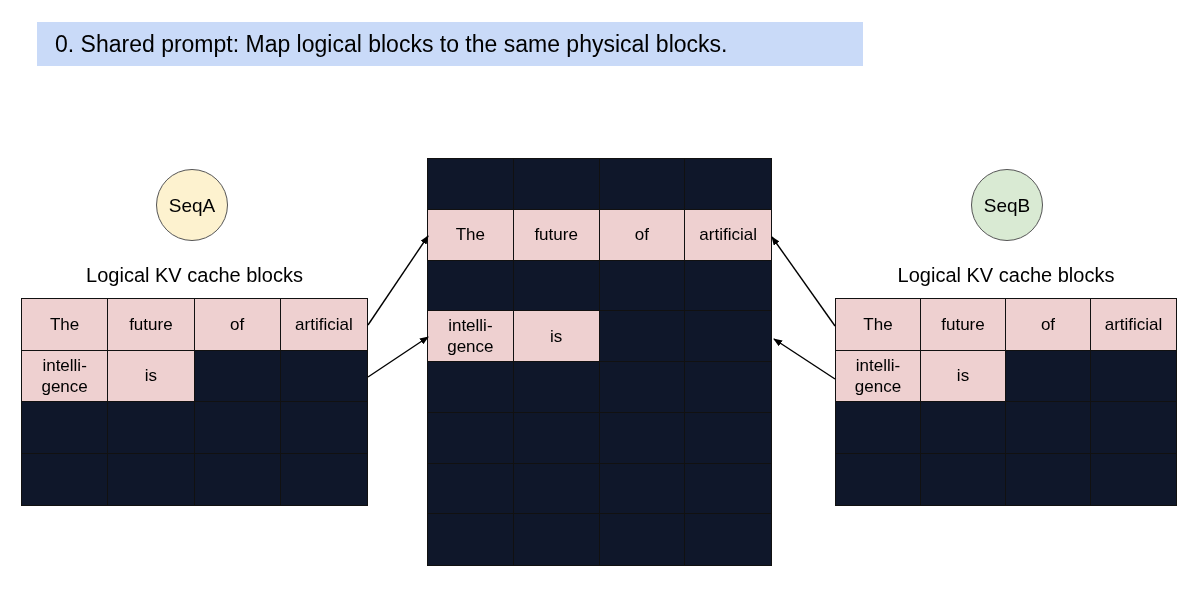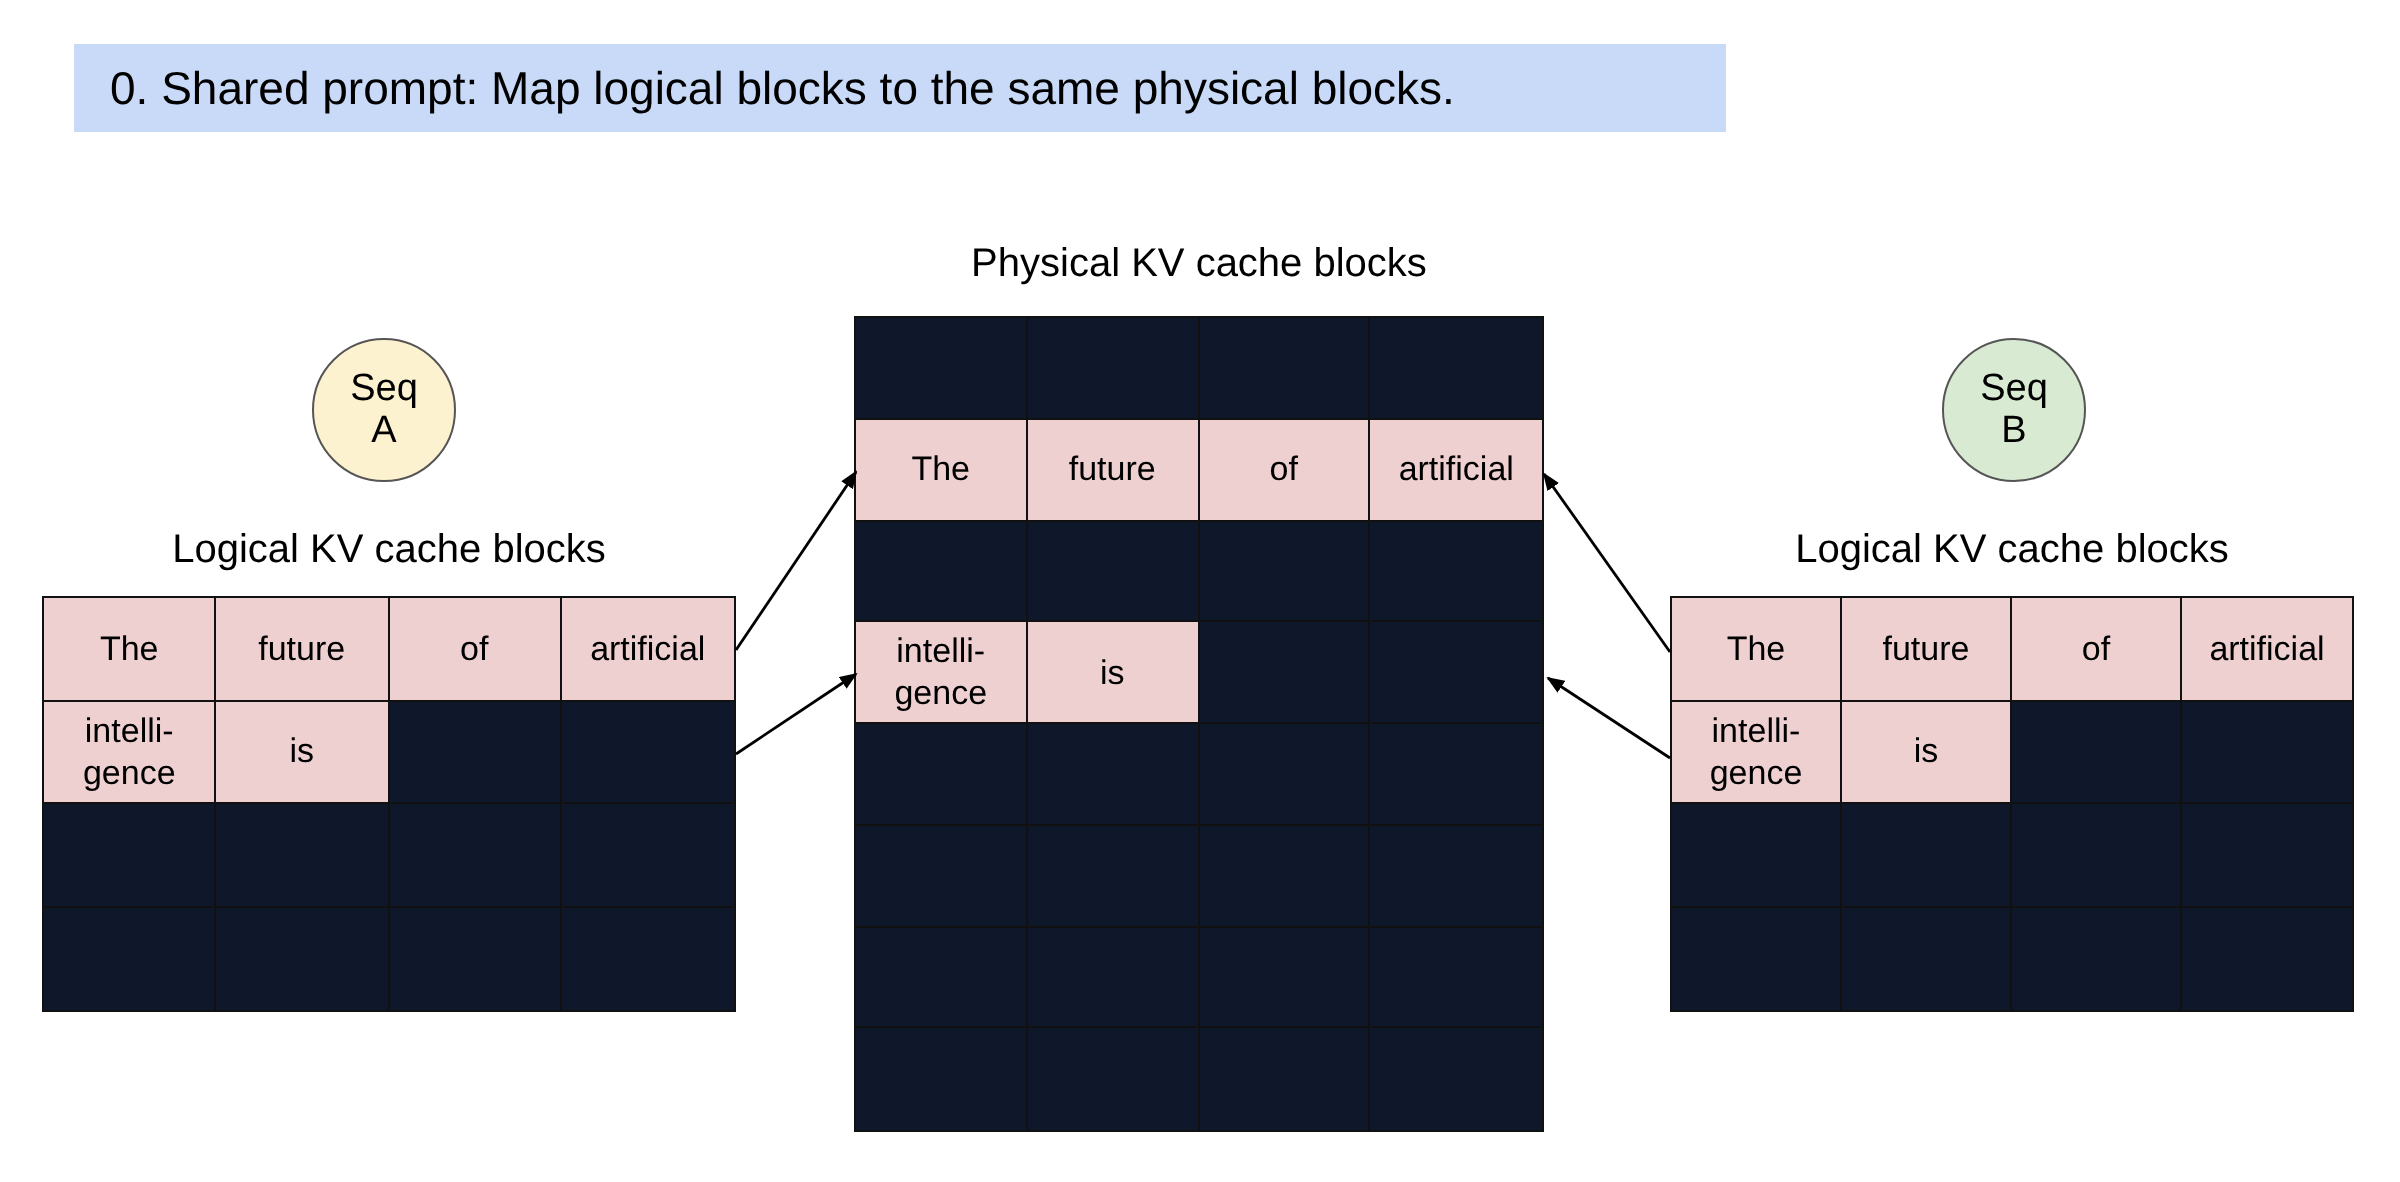--- a/index.html
+++ b/index.html
@@ -42,38 +42,37 @@
     font-size:17px;line-height:21px;text-align:center;white-space:pre-line;
     box-sizing:border-box;
   }
   .cell.lastc{border-right:none;}
   .cell.lastr{border-bottom:none;}
   .cell.filled{background:var(--pink,#eed0d0);}
 
   .seq-circle{
     position:absolute;width:72px;height:72px;border-radius:50%;
     border:1.5px solid #555;box-sizing:border-box;
-    display:flex;flex-direction:column;align-items:center;justify-content:center;
+    display:flex;flex-direction:row;align-items:center;justify-content:center;
     font-size:19px;line-height:21px;text-align:center;
   }
   #seq-a{left:156px;top:169px;background:var(--seq-a,#fdf2cf);}
   #seq-b{left:971px;top:169px;background:var(--seq-b,#d9ead3);}
 
   #arrows-svg{position:absolute;inset:0;pointer-events:none;}
 </style>
 </head>
 <body style="--banner-bg: #c9daf8; --pink: #eed0d0; --seq-a: #fdf2cf; --seq-b: #d9ead3;">
 
 <div id="canvas">
 
   <div class="banner">
     <span>0. Shared prompt: Map logical blocks to the same physical blocks.</span>
   </div>
 
-  <div class="table-title" id="physical-title">Physical KV cache blocks</div>
 
   <div class="kv-table" id="physical-table" style="grid-template-columns: repeat(4, 1fr);">
       <div class="cell"></div>
       <div class="cell"></div>
       <div class="cell"></div>
       <div class="cell lastc"></div>
       <div class="cell filled">The</div>
       <div class="cell filled">future</div>
       <div class="cell filled">of</div>
       <div class="cell lastc filled">artificial</div>

